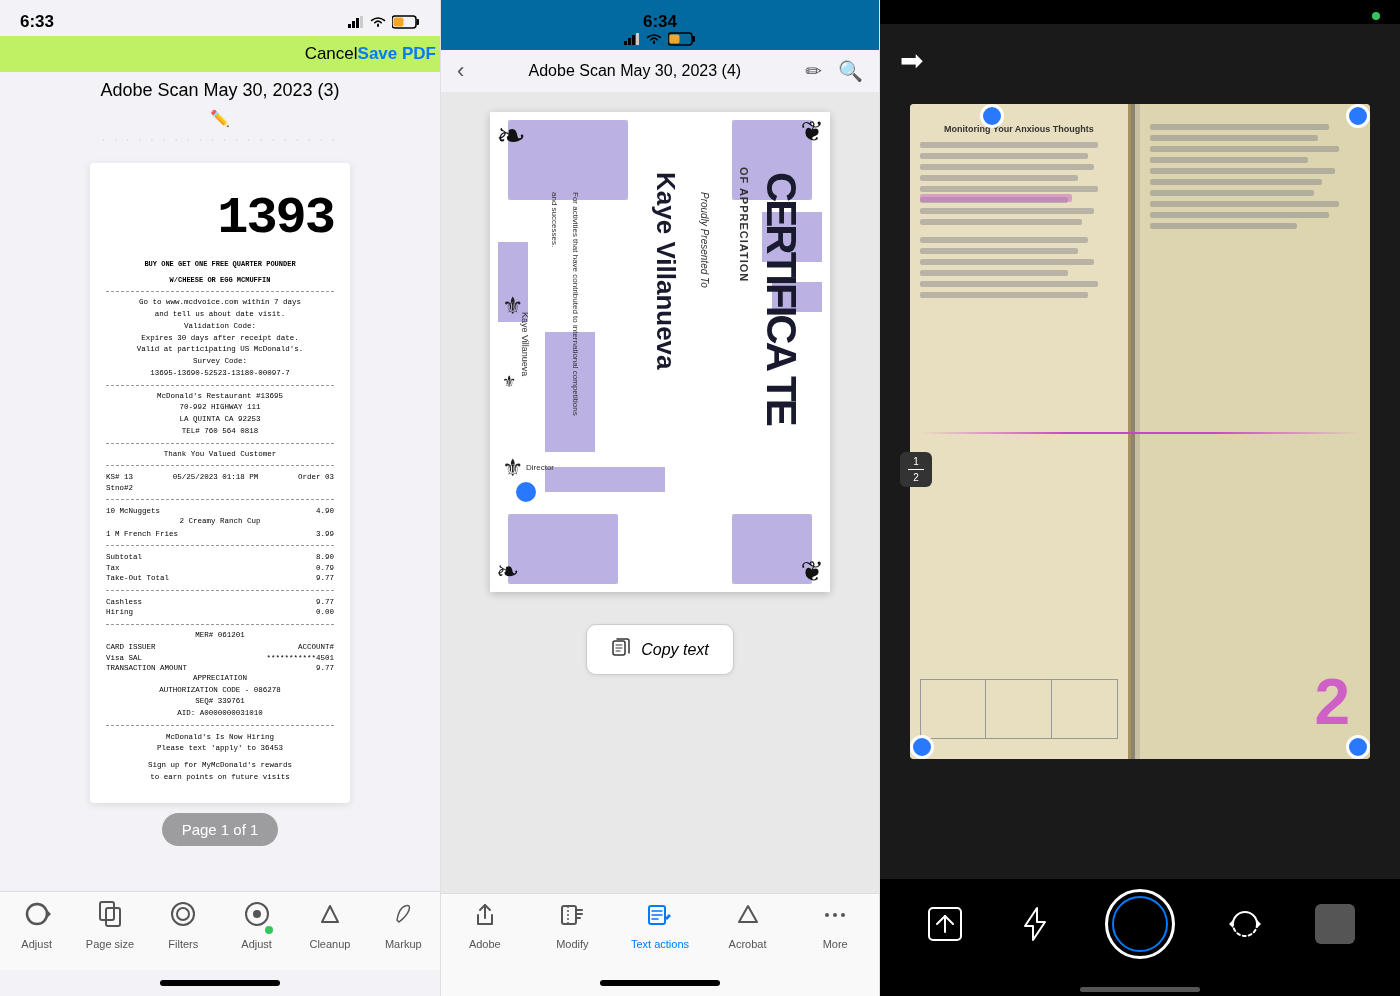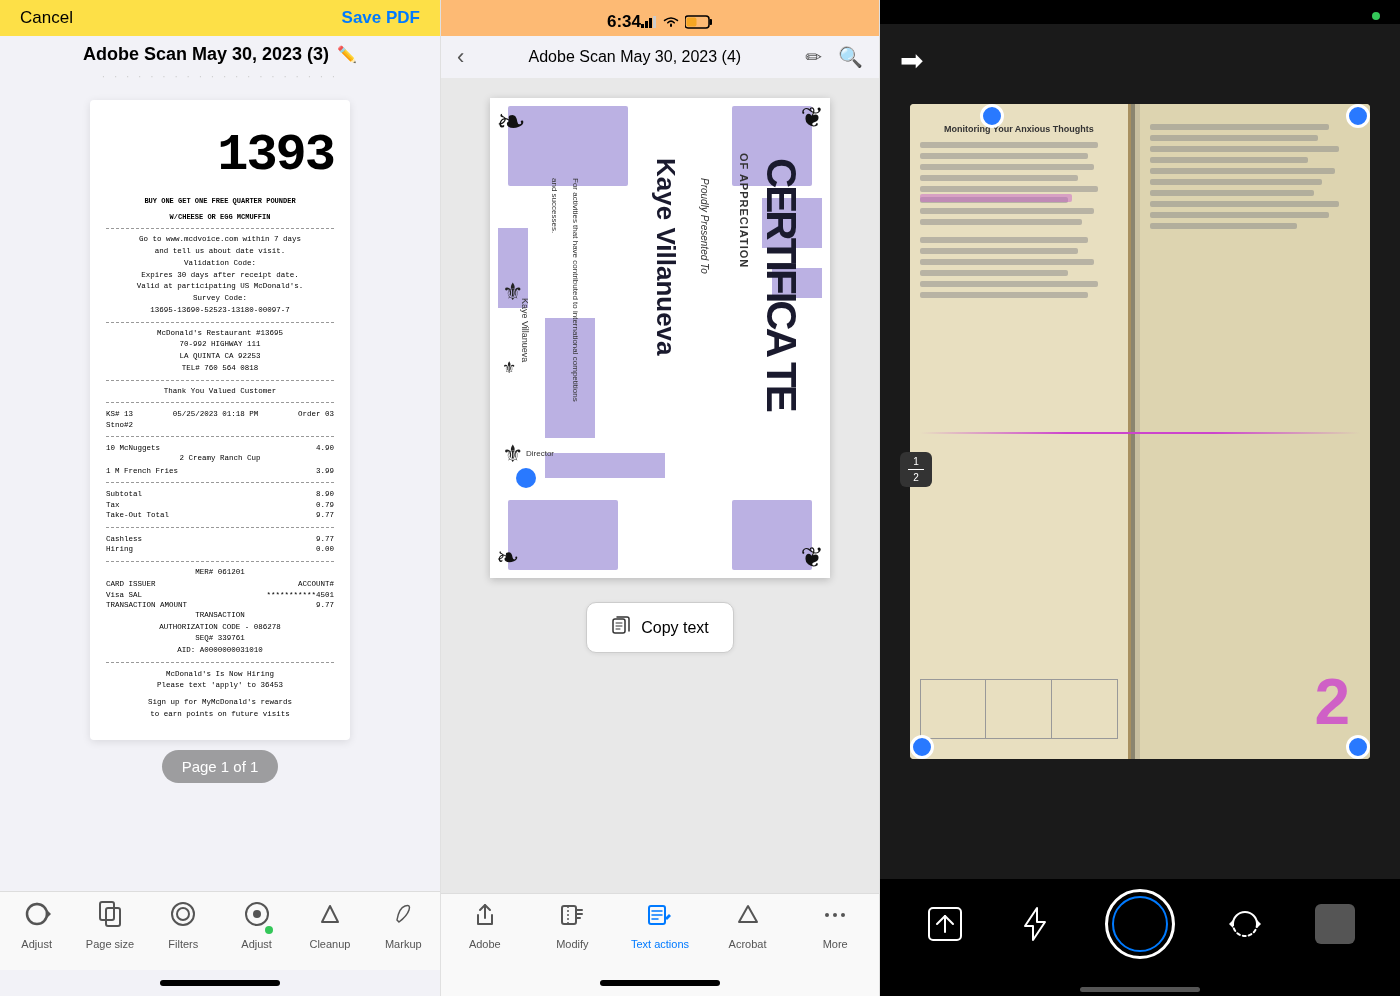--- a/index.html
+++ b/index.html
@@ -33,45 +33,46 @@
       font-size: 17px;
       font-weight: 600;
       color: #000;
     }
     .status-icons {
       display: flex;
       gap: 6px;
       align-items: center;
     }
     .panel1-nav {
-      background: #fde047;
-      padding: 8px 20px;
-      display: flex;
-      justify-content: space-between;
+      background: #bef264;
+      padding: 8px 4px;
+      display: flex;
+      justify-content: flex-end;
       align-items: center;
     }
     .nav-cancel {
       font-size: 17px;
       color: #000;
     }
     .nav-save {
       font-size: 17px;
       color: #007aff;
       font-weight: 600;
     }
     .panel1-title {
       text-align: center;
       padding: 8px 20px 4px;
       font-size: 18px;
-      font-weight: 700;
+      font-weight: 400;
       color: #000;
       display: flex;
       align-items: center;
       justify-content: center;
       gap: 8px;
+      flex-direction: column;
     }
     .title-edit-icon {
       font-size: 16px;
       color: #888;
     }
     .panel1-dots {
       text-align: center;
       letter-spacing: 3px;
       color: #ccc;
       font-size: 10px;
@@ -189,25 +190,26 @@
       width: 440px;
       height: 996px;
       background: #f2f2f7;
       display: flex;
       flex-direction: column;
       position: relative;
       border-left: 1px solid #e0e0e0;
       border-right: 1px solid #e0e0e0;
     }
     .panel2-status-bar {
-      background: #fdba74;
+      background: #0369a1;
       padding: 12px 20px 4px;
       display: flex;
-      justify-content: center;
-      align-items: center;
+      justify-content: flex-end;
+      align-items: center;
+      flex-direction: column;
     }
     .panel2-nav {
       background: #f2f2f7;
       padding: 8px 16px;
       display: flex;
       justify-content: space-between;
       align-items: center;
     }
     .nav-title {
       font-size: 16px;
@@ -250,32 +252,33 @@
       background: rgba(120, 100, 200, 0.5);
     }
     .cert-blue-dot {
       position: absolute;
       width: 20px;
       height: 20px;
       background: #2979ff;
       border-radius: 50%;
     }
     .copy-text-btn {
-      margin: 24px auto;
+      margin: 32px auto;
       background: #fff;
       border: 1.5px solid #ccc;
       border-radius: 10px;
       padding: 12px 24px;
       display: flex;
       align-items: center;
       gap: 10px;
       font-size: 16px;
       color: #000;
       cursor: pointer;
       box-shadow: 0 1px 4px rgba(0,0,0,0.08);
+      font-style: italic;
     }
     .copy-text-icon {
       font-size: 18px;
       color: #333;
     }
     .panel2-toolbar {
       background: #f9f9f9;
       border-top: 1px solid #ddd;
       padding: 8px 0 20px;
       display: flex;
@@ -490,20 +493,41 @@
       width: 120px;
       height: 5px;
       background: #555;
       border-radius: 3px;
     }
   </style>
 </head>
 <body>
 
 <div class="panel1">
+  <div class="panel1-status-bar">
+    <span class="status-time">6:33</span>
+    <div class="status-icons">
+      <svg width="16" height="12" viewBox="0 0 16 12">
+        <rect x="0" y="8" width="3" height="4" fill="#000"></rect>
+        <rect x="4" y="5" width="3" height="7" fill="#000"></rect>
+        <rect x="8" y="2" width="3" height="10" fill="#000"></rect>
+        <rect x="12" y="0" width="3" height="12" fill="#ccc"></rect>
+      </svg>
+      <svg width="16" height="12" viewBox="0 0 20 14">
+        <path d="M10 12 Q10 10 10 10" stroke="#000" stroke-width="2.5" fill="none" stroke-linecap="round"></path>
+        <path d="M6 8 Q10 4 14 8" stroke="#000" stroke-width="2" fill="none" stroke-linecap="round"></path>
+        <path d="M2 5 Q10 -1 18 5" stroke="#000" stroke-width="2" fill="none" stroke-linecap="round"></path>
+      </svg>
+      <svg width="28" height="14" viewBox="0 0 28 14">
+        <rect x="0" y="1" width="24" height="12" rx="3" fill="none" stroke="#000" stroke-width="1.5"></rect>
+        <rect x="24.5" y="4" width="2.5" height="6" rx="1" fill="#000"></rect>
+        <rect x="1.5" y="2.5" width="10" height="9" rx="2" fill="#f5a623"></rect>
+      </svg>
+    </div>
+  </div>
   <div class="panel1-nav">
     <span class="nav-cancel">Cancel</span>
     <span class="nav-save">Save PDF</span>
   </div>
   <div class="panel1-title">
     <span>Adobe Scan May 30, 2023 (3)</span>
     <span class="title-edit-icon">✏️</span>
   </div>
   <div class="panel1-dots">· · · · · · · · · · · · · · · · · · · ·</div>
   <div class="panel1-content">
@@ -574,21 +598,21 @@
         <span>ACCOUNT#</span>
       </div>
       <div class="receipt-row">
         <span>Visa SAL</span>
         <span>***********4501</span>
       </div>
       <div class="receipt-row">
         <span>TRANSACTION AMOUNT</span>
         <span>9.77</span>
       </div>
-      <div class="receipt-line">TRANSACTION</div>
+      <div class="receipt-line">APPRECIATION</div>
       <div class="receipt-line">AUTHORIZATION CODE - 086278</div>
       <div class="receipt-line">SEQ# 339761</div>
       <div class="receipt-line">AID: A0000000031010</div>
       <div class="receipt-divider"></div>
       <div class="receipt-footer">
         <div>McDonald's Is Now Hiring</div>
         <div>Please text 'apply' to 36453</div>
       </div>
       <div class="receipt-footer">
         <div>Sign up for MyMcDonald's rewards</div>

